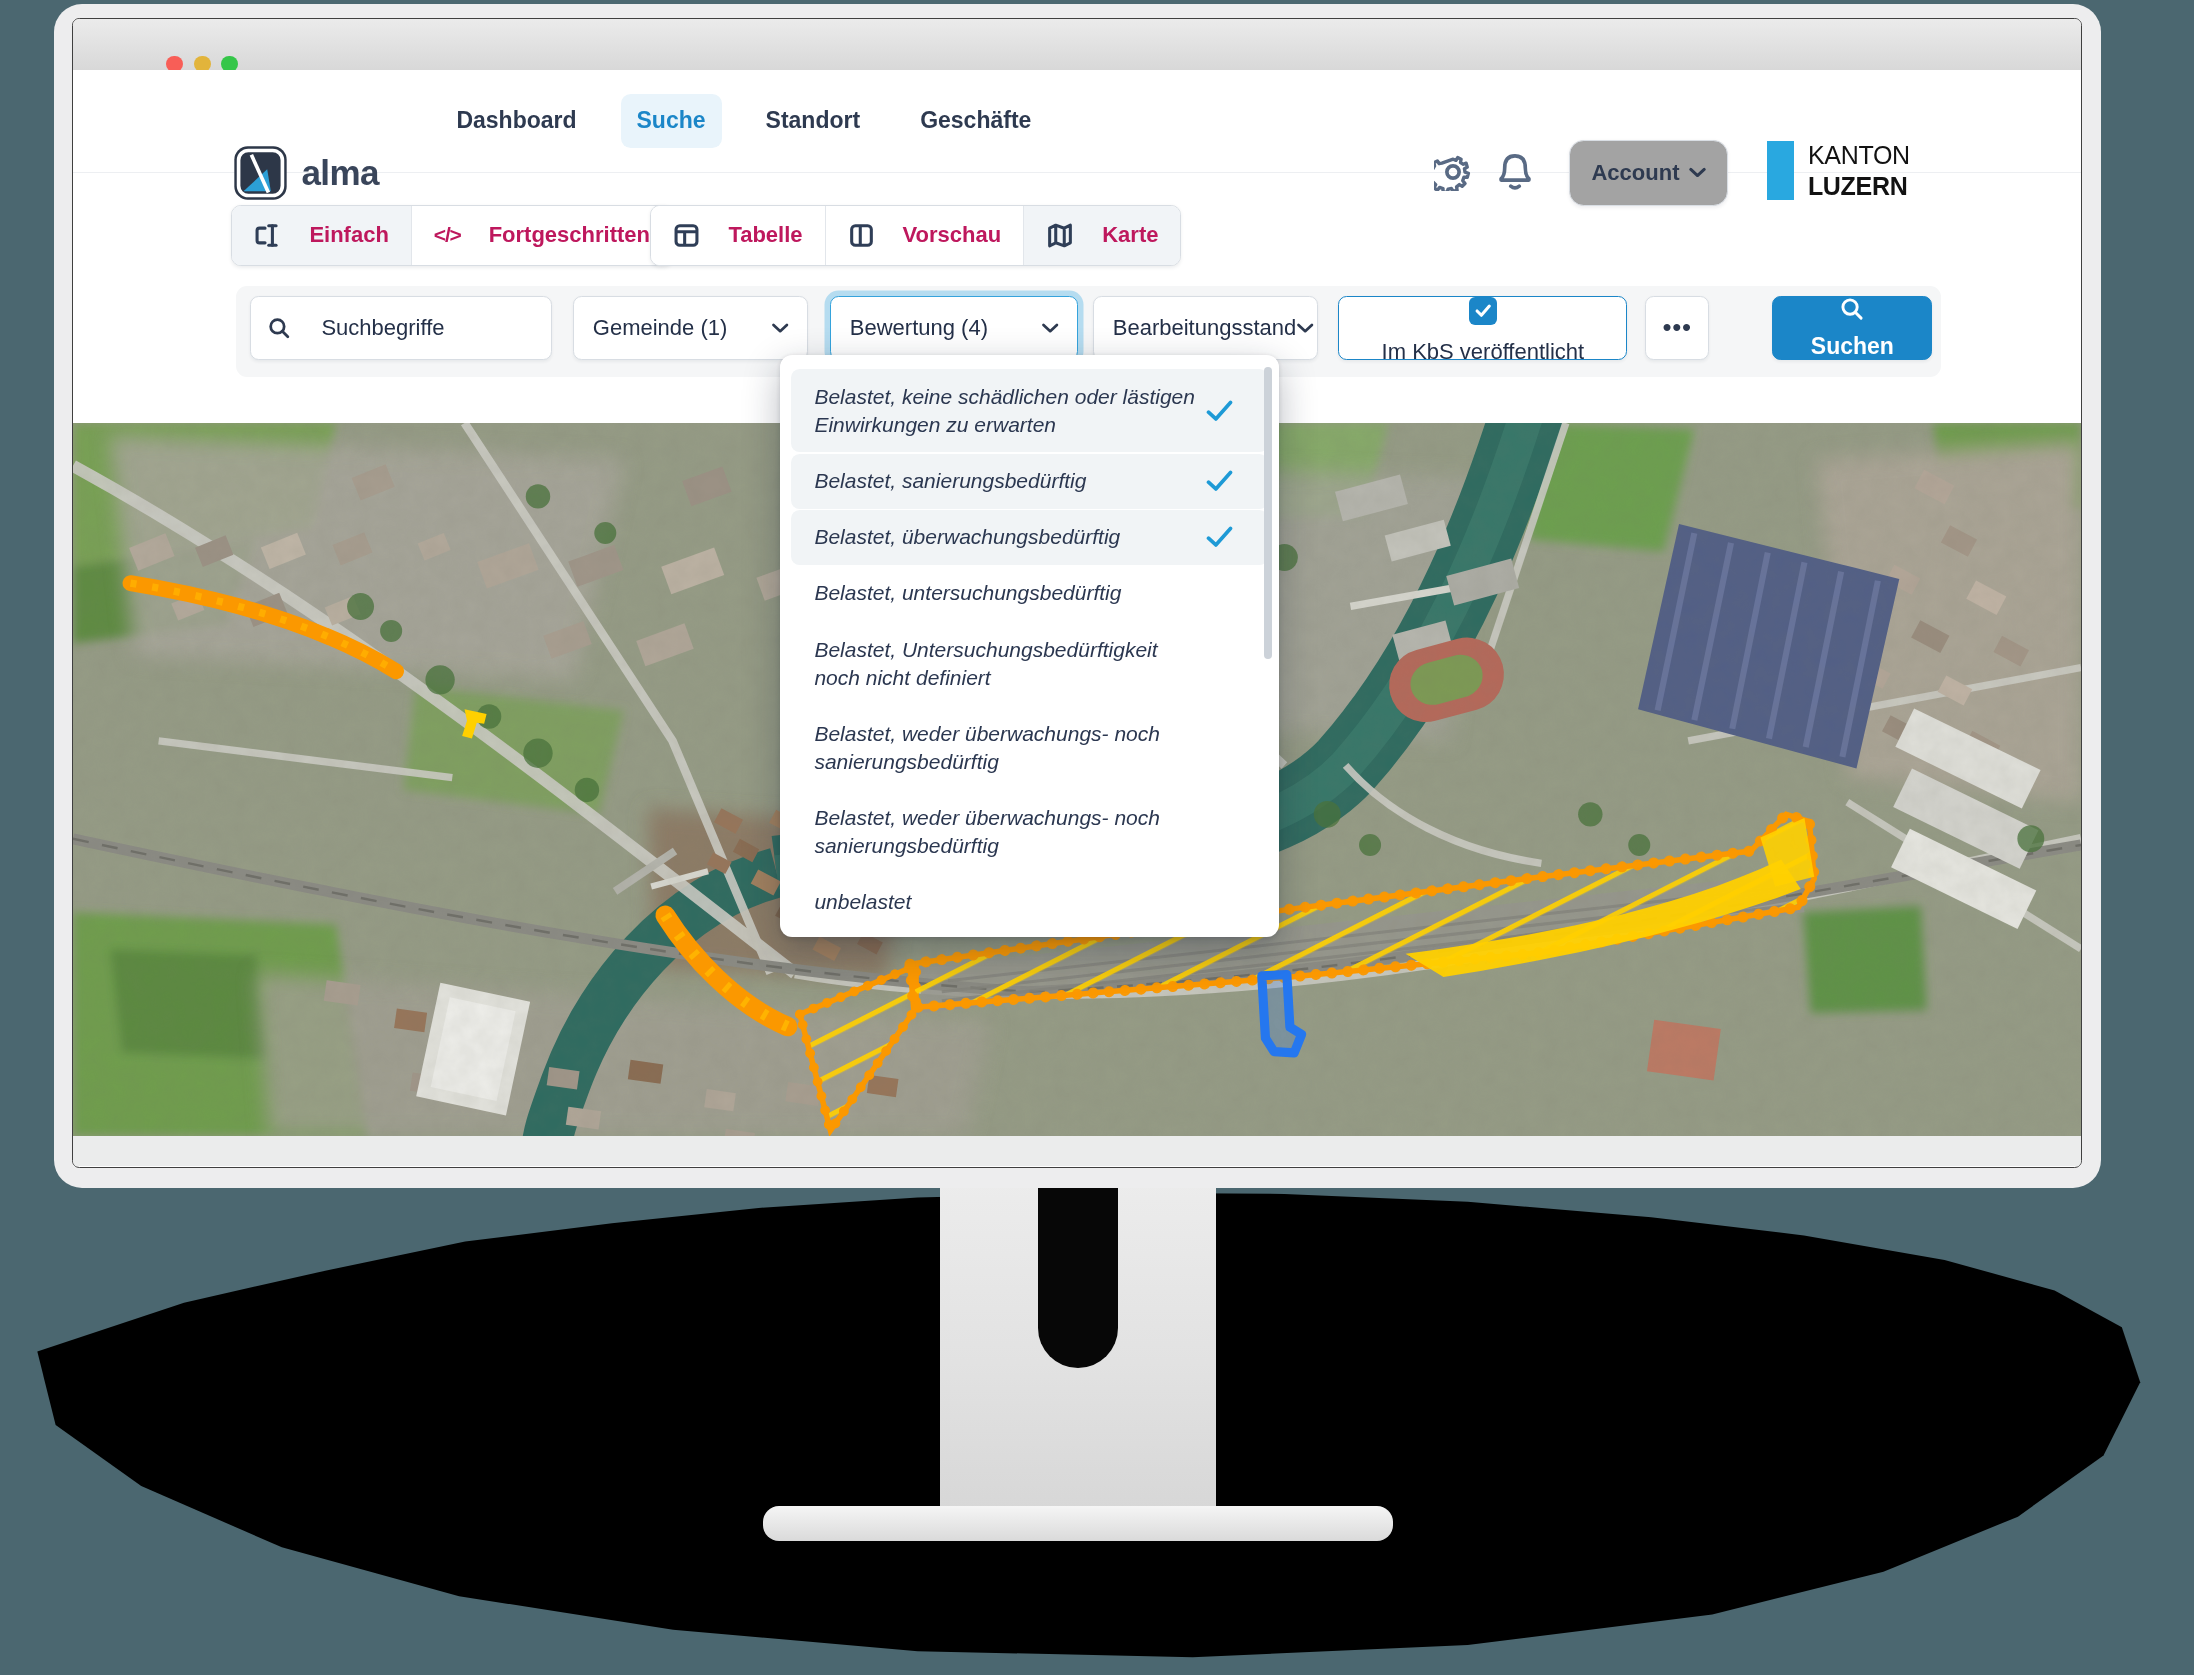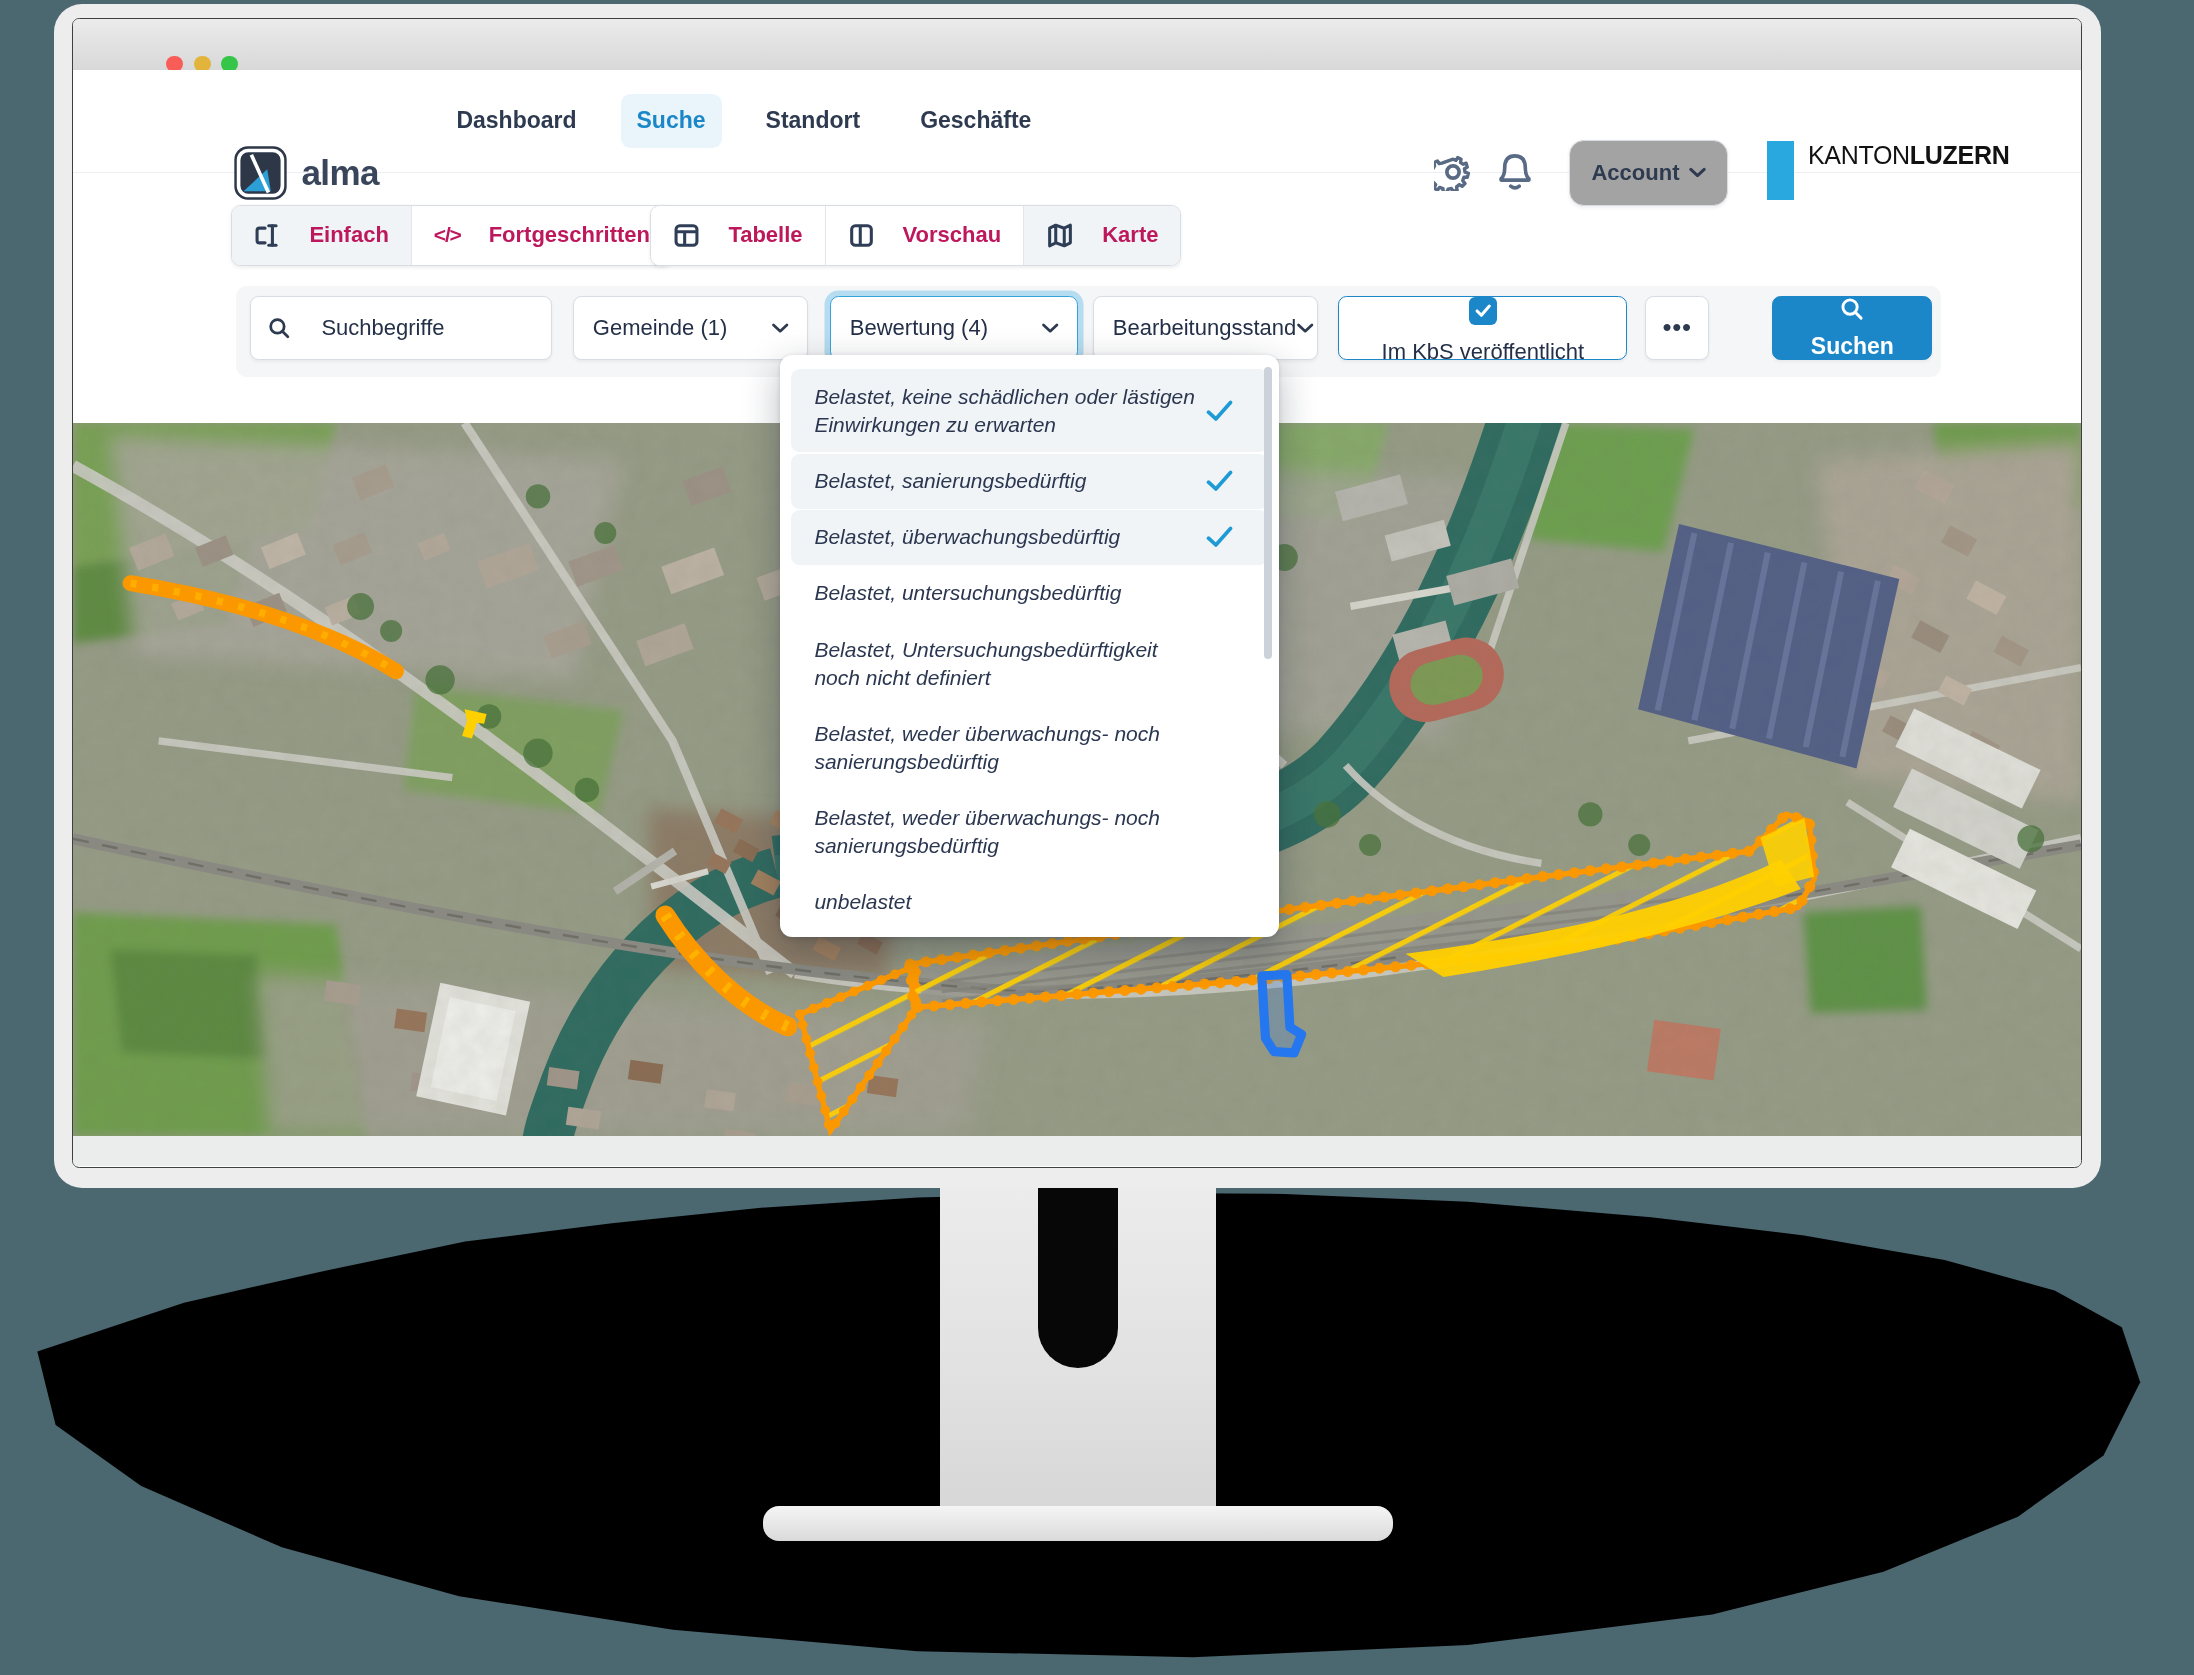--- a/index.html
+++ b/index.html
@@ -55,21 +55,21 @@
   .nav-item.active{color:#1b86c8;background:#e9f4fb;}
   #gear-btn{left:1361px;top:83px;color:#596a84;}
   #bell-btn{left:1423px;top:81px;color:#596a84;}
   #account-btn{
     left:1496px;top:70px;width:157px;height:64px;border:1.2px solid #d9dee4;border-radius:14.7px;
     display:flex;align-items:center;justify-content:center;gap:9.8px;background:#a3a3a3;
     font-size:22px;font-weight:700;color:#2e3a50;box-shadow:0 1.2px 3.7px rgba(25,35,55,.07);
   }
   #kanton{left:1694px;top:71px;display:flex;gap:13.5px;align-items:stretch;}
   #kanton-bar{width:27px;height:59px;background:#29a8e0;}
-  #kanton-text{display:flex;flex-direction:row;justify-content:space-between;color:#121212;font-size:25px;line-height:28px;letter-spacing:-0.3px;}
+  #kanton-text{display:flex;flex-direction:column;justify-content:space-between;color:#121212;font-size:25px;line-height:28px;letter-spacing:-0.3px;}
   #kanton-text .l2{font-weight:700;}
 
   
   .seg-group{
     top:186px;height:59px;display:flex;border:1.2px solid #d8dde3;border-radius:9.8px;
     background:#fff;box-shadow:0 1.2px 3.7px rgba(25,35,55,.08);overflow:hidden;
   }
   #mode-group{left:158px;}
   #view-group{left:577px;}
   .seg{

